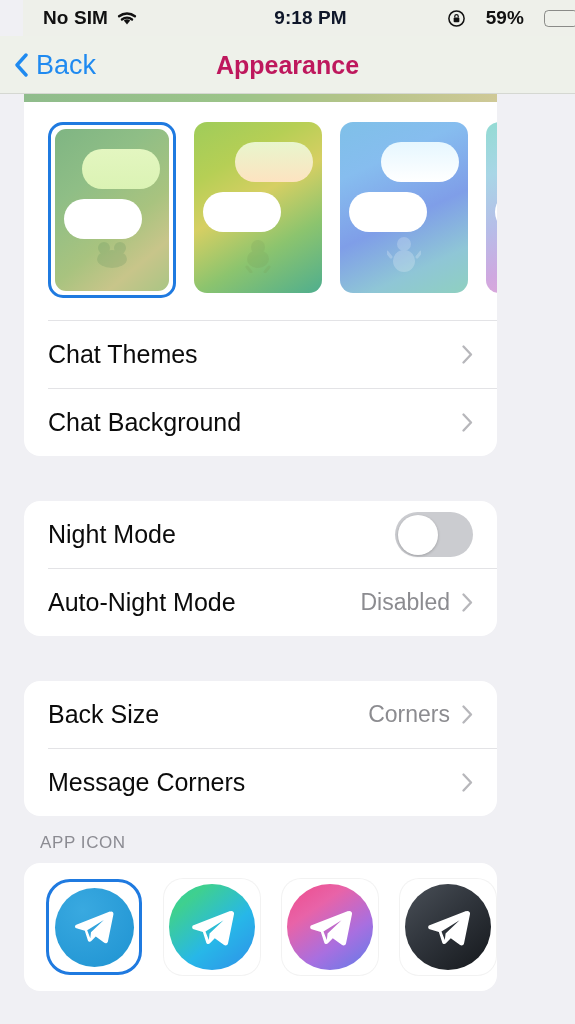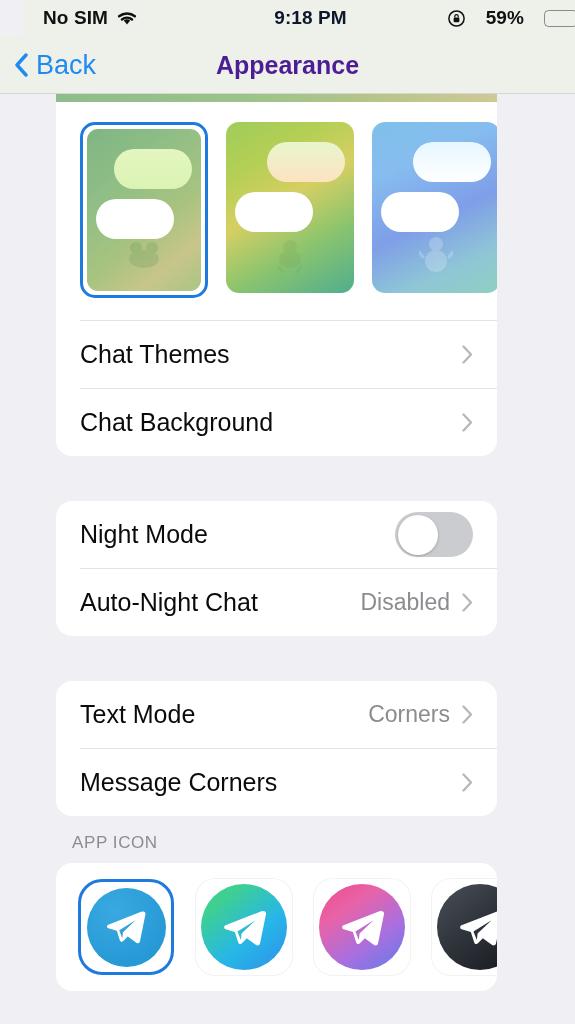--- a/index.html
+++ b/index.html
@@ -43,29 +43,29 @@
     background: #eef1ea;
     display: flex; align-items: center; padding: 0 14px;
   }
   .back-btn {
     display: flex; align-items: center; gap: 8px;
     color: #1f8af0; font-size: 27px; cursor: pointer;
   }
   .chev-back { width: 14px; height: 24px; flex: none; }
   .nav-title {
     position: absolute; left: 0; right: 0; text-align: center;
-    font-size: 25px; font-weight: 700; color: #4c1d95; pointer-events: none;
+    font-size: 25px; font-weight: 700; color: #be185d; pointer-events: none;
   }
   .nav-hairline {
     position: absolute; top: 93px; left: 0; width: 575px; height: 1px;
     background: rgba(0,0,0,.10);
   }
 
   
-  .content { position: absolute; top: 94px; left: 0; width: 521px; bottom: 0; padding-left: 32px; }
+  .content { position: absolute; top: 94px; left: 0; width: 521px; bottom: 0; }
 
   .card {
     background: #ffffff; border-radius: 16px;
     margin: 0 24px; overflow: hidden;
   }
 
   
   .themes-card {
     position: relative; margin: 0 24px; background: #fff;
     border-radius: 0 0 16px 16px; overflow: hidden;
@@ -258,33 +258,33 @@
 
     <div class="card">
       <div class="row">
         <span class="row-label">Night Mode</span>
         <span class="toggle">
           <span class="knob"></span>
         </span>
       </div>
       <div class="sep"></div>
       <div class="row">
-        <span class="row-label">Auto-Night Chat</span>
+        <span class="row-label">Auto-Night Mode</span>
         <span class="row-value">Disabled</span>
         <svg class="chev" viewBox="0 0 11 19">
           <path d="M1.5 1.5 L9 9.5 L1.5 17.5" fill="none" stroke="#b7b7bb" stroke-width="2.3" stroke-linecap="round" stroke-linejoin="round"></path>
         </svg>
       </div>
     </div>
 
     <div class="gap"></div>
 
     <div class="card">
       <div class="row">
-        <span class="row-label">Text Mode</span>
+        <span class="row-label">Back Size</span>
         <span class="row-value">Corners</span>
         <svg class="chev" viewBox="0 0 11 19">
           <path d="M1.5 1.5 L9 9.5 L1.5 17.5" fill="none" stroke="#b7b7bb" stroke-width="2.3" stroke-linecap="round" stroke-linejoin="round"></path>
         </svg>
       </div>
       <div class="sep"></div>
       <div class="row">
         <span class="row-label">Message Corners</span>
         <svg class="chev" viewBox="0 0 11 19">
           <path d="M1.5 1.5 L9 9.5 L1.5 17.5" fill="none" stroke="#b7b7bb" stroke-width="2.3" stroke-linecap="round" stroke-linejoin="round"></path>

